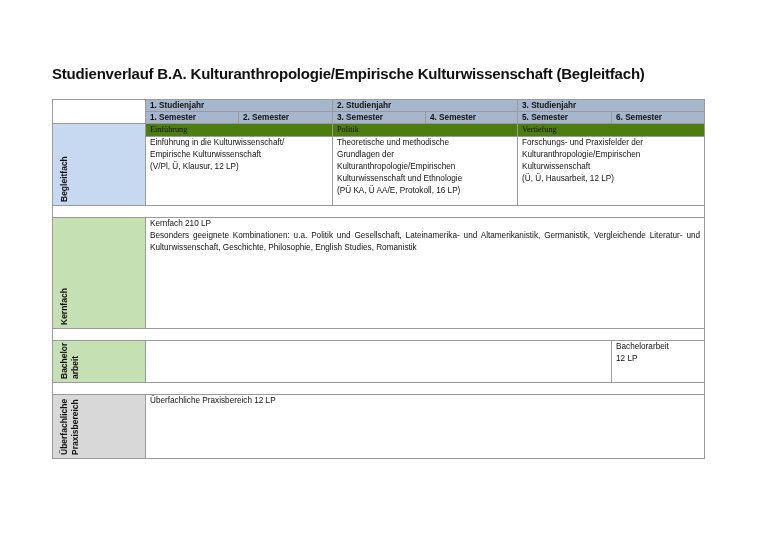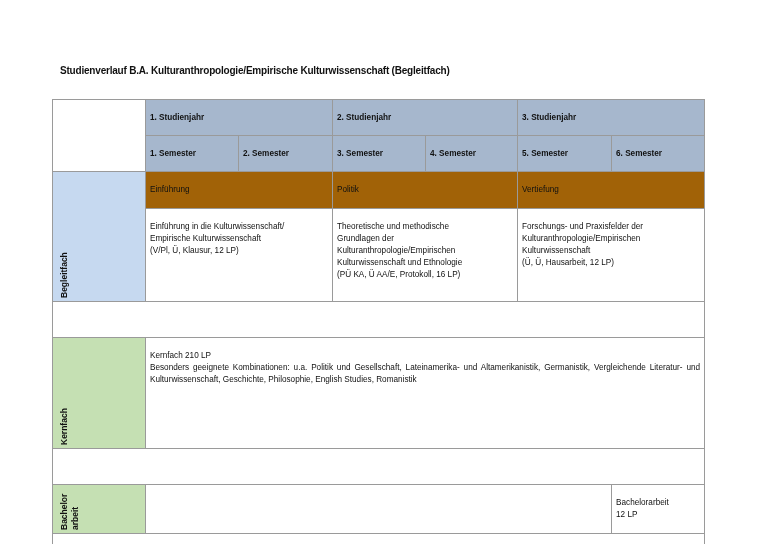--- a/index.html
+++ b/index.html
@@ -1,34 +1,34 @@
 <!DOCTYPE html>
 <html><head>
 <meta charset="utf-8">
 <style>
   html, body { margin: 0; padding: 0; }
   body {
     width: 768px; height: 544px; background: #ffffff; position: relative; overflow: hidden;
     font-family: "Liberation Sans", sans-serif; color: #111;
   }
   .title {
-    position: absolute; left: 60px; top: 65px;
-    font-size: 10px; font-weight: bold; letter-spacing: -0.2px; white-space: nowrap;
+    position: absolute; left: 52px; top: 65px;
+    font-size: 15px; font-weight: bold; letter-spacing: -0.2px; white-space: nowrap;
   }
   table.plan {
     position: absolute; left: 52px; top: 99px;
     border-collapse: collapse; table-layout: fixed;
     width: 652px;
     font-size: 8.2px; line-height: 12px;
   }
   table.plan td {
-    border: 1px solid #9a9a9a; padding: 12px 4px; vertical-align: top; overflow: hidden;
+    border: 1px solid #9a9a9a; padding: 0 4px; vertical-align: top; overflow: hidden;
   }
   .hdr { background: #a6b7cd; font-weight: bold; height: 11px; line-height: 11px; }
-  .phase { background: #a16207; height: 12px; line-height: 12px; }
+  .phase { background: #4d7c0f; height: 12px; line-height: 12px; font-family: Liberation Serif, serif; }
   .lbl-blue { background: #c6d9f0; }
   .lbl-green { background: #c5e0b3; }
   .lbl-gray { background: #d8d8d8; }
   .blank { background: #ffffff; }
   .vlabel {
     position: relative; padding: 0 !important;
   }
   .vtext {
     position: absolute; left: 6px; bottom: 3px;
     transform-origin: left bottom; transform: rotate(-90deg) translateY(100%);

